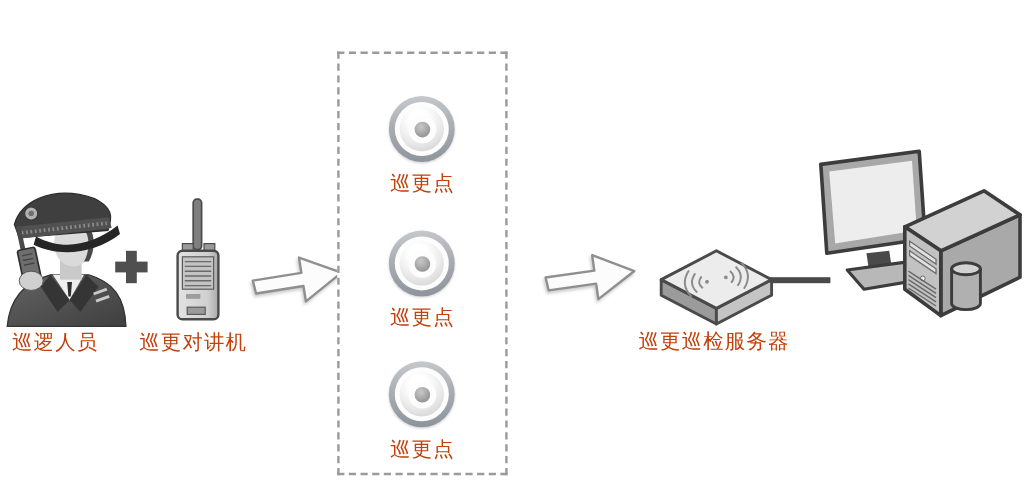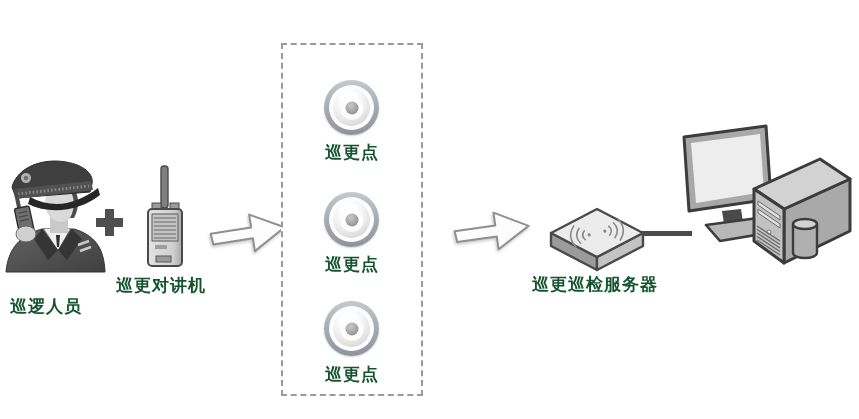--- a/index.html
+++ b/index.html
@@ -3,21 +3,21 @@
 <meta charset="utf-8">
 <style>
   * { margin:0; padding:0; box-sizing:border-box; }
   html,body { background:#fff; }
   .canvas {
     position:relative; width:859px; height:419px; background:#fff;
     font-family:"Liberation Sans","DejaVu Sans",sans-serif; overflow:hidden;
   }
   .label {
     position:absolute; transform:translateX(-50%);
-    font-size:17px; font-weight:700; color:#14532d;
+    font-size:17px; font-weight:400; color:#c2410c;
     letter-spacing:1px; white-space:nowrap;
   }
   svg { position:absolute; overflow:visible; }
 
   
   .plus { position:absolute; left:96px; top:209px; width:27px; height:27px; }
   .plus::before { content:""; position:absolute; left:0; top:9px; width:27px; height:9px; background:#4f4f4f; }
   .plus::after  { content:""; position:absolute; left:9px; top:0; width:9px; height:27px; background:#4f4f4f; }
 
   
@@ -85,21 +85,21 @@
 
     <path d="M26,40 C48,52 72,48 94,31 L96,38 C76,54 46,58 24,47 Z" fill="#262626"></path>
 
     <g transform="rotate(-12 21 64)">
       <rect x="16" y="30" width="4" height="24" rx="2" fill="#4a4a4a"></rect>
       <rect x="13" y="50" width="15" height="29" rx="2" fill="#6e6e6e" stroke="#2e2e2e" stroke-width="1.4"></rect>
       <path d="M16,55 L25,55 M16,59 L25,59 M16,63 L25,63" stroke="#454545" stroke-width="1.2"></path>
     </g>
     <ellipse cx="22" cy="77" rx="10" ry="8" fill="#d0d0d0" stroke="#555" stroke-width="0.8"></ellipse>
   </svg>
-  <div class="label" style="left:46px; top:274px;margin-top:21px;">巡逻人员</div>
+  <div class="label" style="left:46px; top:274px;">巡逻人员</div>
 
   <div class="plus"></div>
 
   <svg style="left:140px; top:164px;" width="48" height="104" viewBox="0 0 48 104">
     <defs>
       <linearGradient id="wbody" x1="0" y1="0" x2="1" y2="0">
         <stop offset="0" stop-color="#e3e3e3"></stop>
           <stop offset=".75" stop-color="#cfcfcf"></stop>
           <stop offset="1" stop-color="#a8a8a8"></stop>
       </linearGradient>

